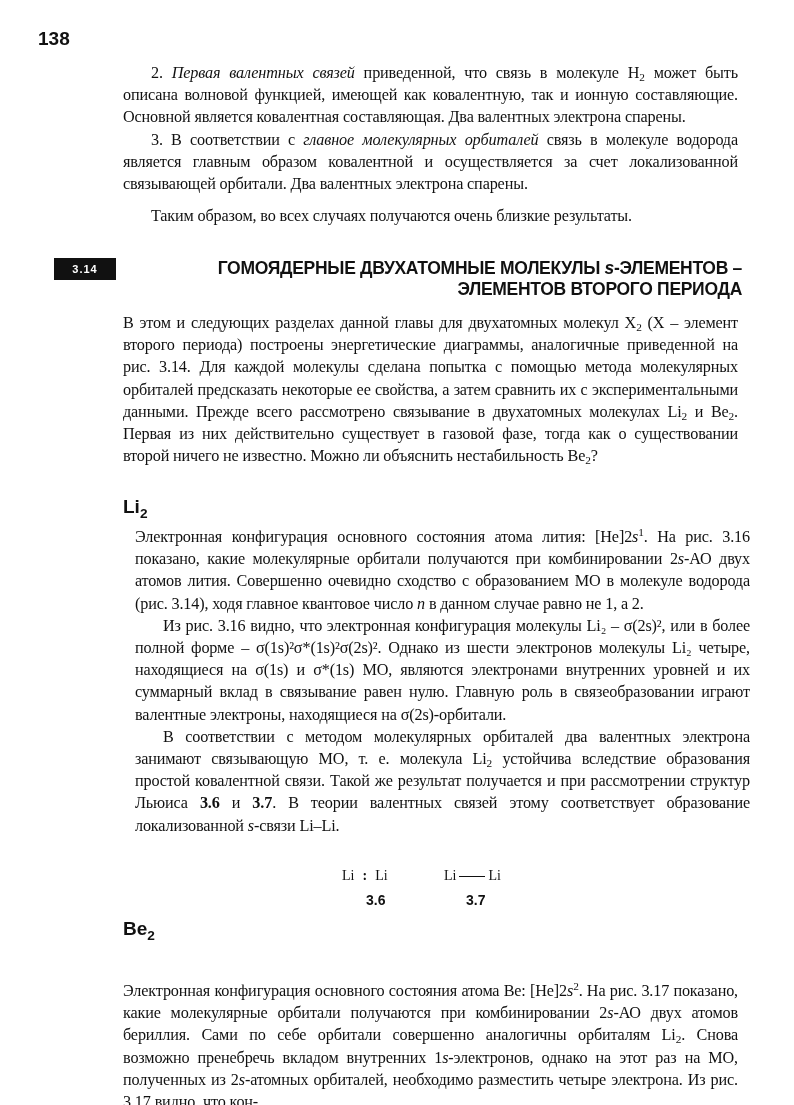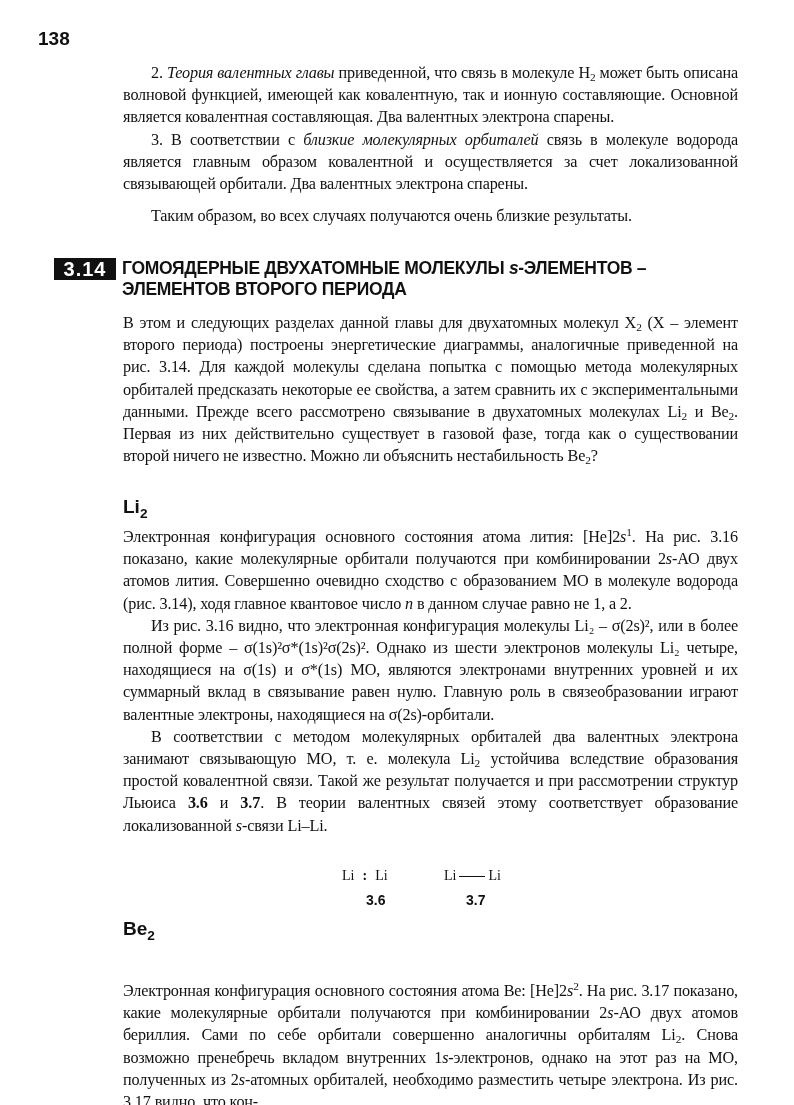--- a/index.html
+++ b/index.html
@@ -23,24 +23,24 @@
     .gap { margin-top: 10px !important; }
     sub { font-size: 0.7em; vertical-align: -0.3em; line-height: 0; }
     sup { font-size: 0.7em; vertical-align: 0.55em; line-height: 0; }
     .section-head {
       position: absolute; left: 54px; top: 258px; width: 700px;
       font-family: "Liberation Sans", sans-serif; font-weight: bold; font-size: 17.5px; line-height: 21px;
       letter-spacing: -0.3px;
     }
     .sec-num {
       position: absolute; left: 0; top: 0; width: 62px; height: 22px;
-      background: #111; color: #fff; text-align: center; font-size: 20px; line-height: 22px;
+      background: #111; color: #fff; text-align: center; font-size: 11px; line-height: 22px;
       letter-spacing: 1px;
     }
-    .sec-title { position: absolute; left: 68px; top: 0; width: 620px; }
+    .sec-title { position: absolute; left: 68px; top: 0; width: 620px; text-align: right; }
     .subhead {
       position: absolute; left: 123px;
       font-family: "Liberation Sans", sans-serif; font-weight: bold; font-size: 19px;
     }
     .subhead sub { font-size: 0.72em; vertical-align: -0.35em; }
     .lewis {
       position: absolute; top: 868px; left: 340px; width: 200px; height: 50px;
       font-size: 14px;
     }
     .lewis .struct { position: absolute; top: 0; white-space: nowrap; }
@@ -49,37 +49,37 @@
     .colon { font-weight: bold; margin: 0 8px; }
   </style>
 </head>
 <body>
 
 <div class="running-head">
   <span class="page-num">138</span>
 </div>
 
 <div class="text" style="top:62px;">
-  <p class="indent"><span>2. </span><i>Теория валентных главы</i><span> приведенной, что связь в молекуле H</span><sub>2</sub><span> может быть описана волновой функцией, имеющей как ковалентную, так и ионную составляющие. Основной является ковалентная составляющая. Два валентных электрона спарены.</span></p>
-  <p class="indent"><span>3. В соответствии с </span><i>близкие молекулярных орбиталей</i><span> связь в молекуле водорода является главным образом ковалентной и осуществляется за счет локализованной связывающей орбитали. Два валентных электрона спарены.</span></p>
+  <p class="indent"><span>2. </span><i>Первая валентных связей</i><span> приведенной, что связь в молекуле H</span><sub>2</sub><span> может быть описана волновой функцией, имеющей как ковалентную, так и ионную составляющие. Основной является ковалентная составляющая. Два валентных электрона спарены.</span></p>
+  <p class="indent"><span>3. В соответствии с </span><i>главное молекулярных орбиталей</i><span> связь в молекуле водорода является главным образом ковалентной и осуществляется за счет локализованной связывающей орбитали. Два валентных электрона спарены.</span></p>
   <p class="indent gap">Таким образом, во всех случаях получаются очень близкие результаты.</p>
 </div>
 
 <div class="section-head">
   <span class="sec-num">3.14</span>
   <span class="sec-title"><span>ГОМОЯДЕРНЫЕ ДВУХАТОМНЫЕ МОЛЕКУЛЫ </span><i>s</i><span>-ЭЛЕМЕНТОВ – ЭЛЕМЕНТОВ ВТОРОГО ПЕРИОДА</span></span>
 </div>
 
 <div class="text" style="top:312px;">
   <p><span>В этом и следующих разделах данной главы для двухатомных молекул X</span><sub>2</sub><span> (X – элемент второго периода) построены энергетические диаграммы, аналогичные приведенной на рис. 3.14. Для каждой молекулы сделана попытка с помощью метода молекулярных орбиталей предсказать некоторые ее свойства, а затем сравнить их с экспериментальными данными. Прежде всего рассмотрено связывание в двухатомных молекулах Li</span><sub>2</sub><span> и Be</span><sub>2</sub><span>. Первая из них действительно существует в газовой фазе, тогда как о существовании второй ничего не известно. Можно ли объяснить нестабильность Be</span><sub>2</sub><span>?</span></p>
 </div>
 
 <div class="subhead" style="top:496px;"><span>Li</span><sub>2</sub></div>
 
-<div class="text" style="top:526px;">
+<div class="text" style="top:526px;margin-left:12px;">
   <p><span>Электронная конфигурация основного состояния атома лития: [He]2</span><i>s</i><sup>1</sup><span>. На рис. 3.16 показано, какие молекулярные орбитали получаются при комбинировании 2</span><i>s</i><span>-АО двух атомов лития. Совершенно очевидно сходство с образованием МО в молекуле водорода (рис. 3.14), ходя главное квантовое число </span><i>n</i><span> в данном случае равно не 1, а 2.</span></p>
   <p class="indent">Из рис. 3.16 видно, что электронная конфигурация молекулы Li₂ – σ(2s)², или в более полной форме – σ(1s)²σ*(1s)²σ(2s)². Однако из шести электронов молекулы Li₂ четыре, находящиеся на σ(1s) и σ*(1s) МО, являются электронами внутренних уровней и их суммарный вклад в связывание равен нулю. Главную роль в связеобразовании играют валентные электроны, находящиеся на σ(2s)-орбитали.</p>
   <p class="indent"><span>В соответствии с методом молекулярных орбиталей два валентных электрона занимают связывающую МО, т. е. молекула Li</span><sub>2</sub><span> устойчива вследствие образования простой ковалентной связи. Такой же результат получается и при рассмотрении структур Льюиса </span><b>3.6</b><span> и </span><b>3.7</b><span>. В теории валентных связей этому соответствует образование локализованной </span><i>s</i><span>-связи Li–Li.</span></p>
 </div>
 
 <div class="lewis">
   <span class="struct" style="left:2px;"><span>Li</span><span class="colon">:</span><span>Li</span></span>
   <span class="struct" style="left:104px;"><span>Li</span><span class="bond-line"></span><span>Li</span></span>
   <span class="label" style="left:26px;">3.6</span>
   <span class="label" style="left:126px;">3.7</span>

